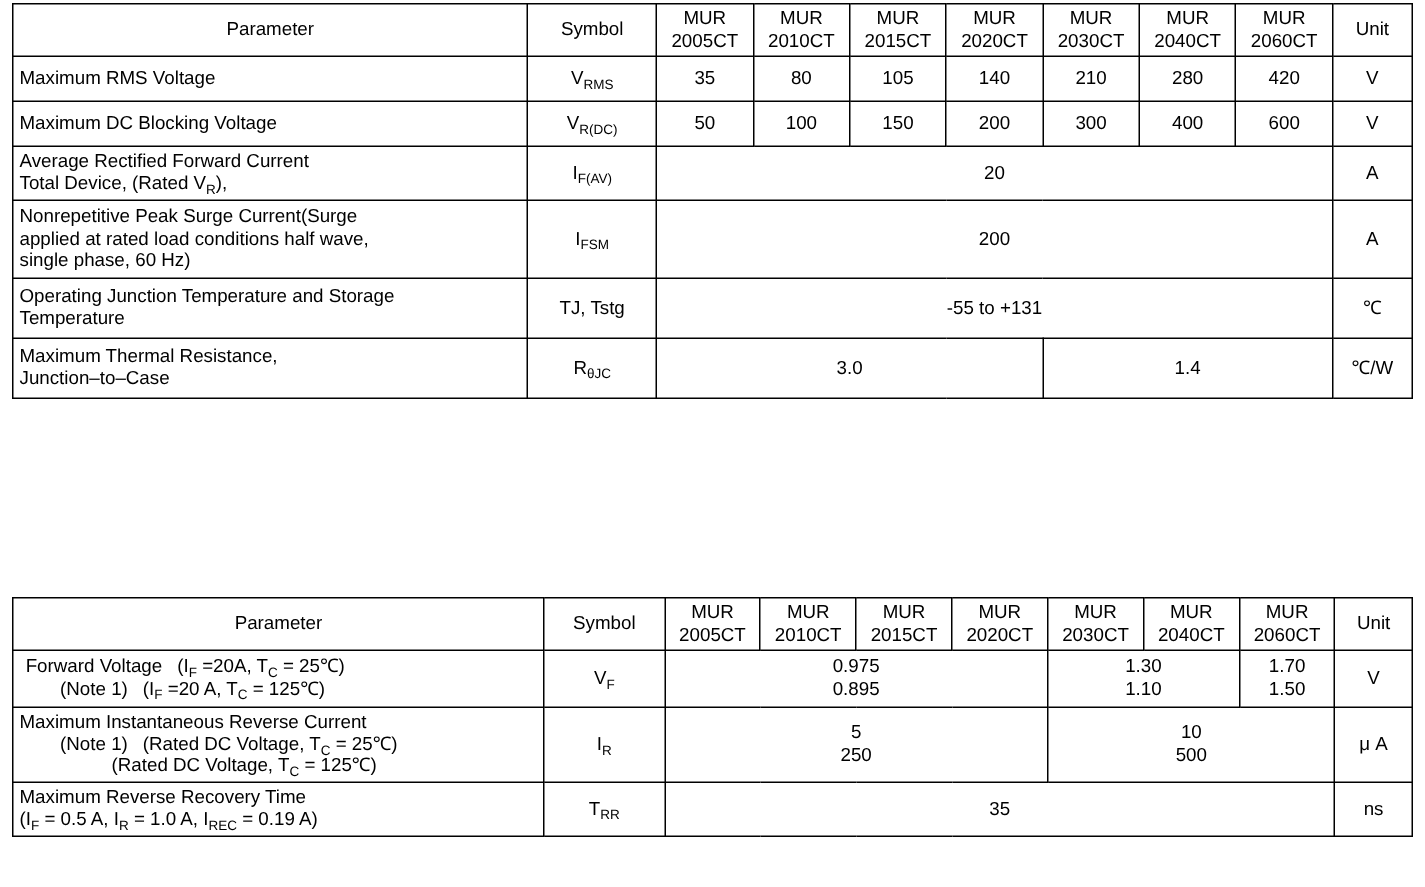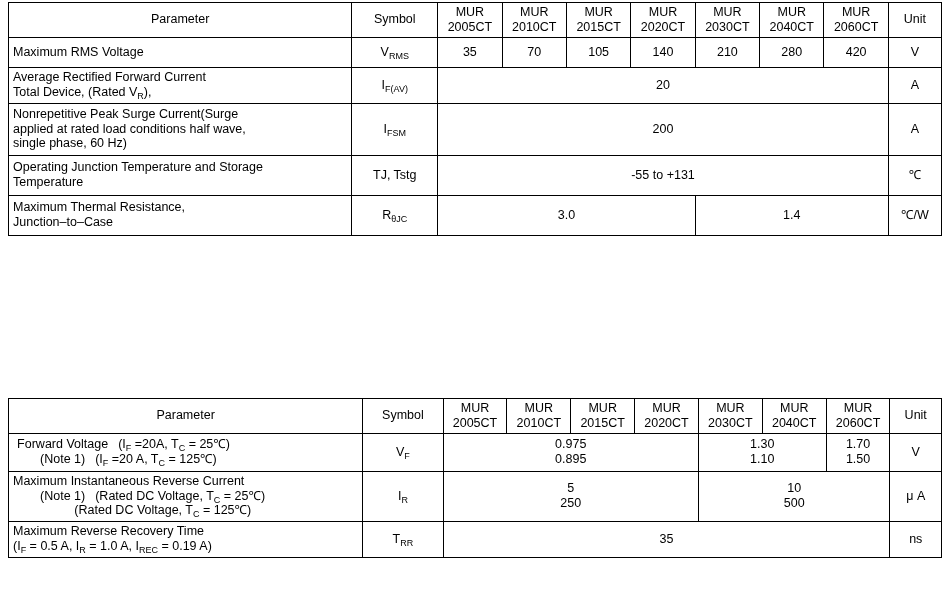--- a/index.html
+++ b/index.html
@@ -127,29 +127,43 @@
         <td>Unit</td>
       </tr>
 
 
       <tr style="height:30px;">
         <td class="param">Maximum RMS Voltage</td>
         <td class="sym">
           <span>V</span><sub>RMS</sub>
         </td>
         <td class="ctr">35</td>
-        <td class="ctr">70</td>
+        <td class="ctr">80</td>
         <td class="ctr">105</td>
         <td class="ctr">140</td>
         <td class="ctr">210</td>
         <td class="ctr">280</td>
         <td class="ctr">420</td>
         <td class="ctr">V</td>
       </tr>
 
+      <tr style="height:30px;">
+        <td class="param">Maximum DC Blocking Voltage</td>
+        <td class="sym">
+          <span>V</span><sub>R(DC)</sub>
+        </td>
+        <td class="ctr">50</td>
+        <td class="ctr">100</td>
+        <td class="ctr">150</td>
+        <td class="ctr">200</td>
+        <td class="ctr">300</td>
+        <td class="ctr">400</td>
+        <td class="ctr">600</td>
+        <td class="ctr">V</td>
+      </tr>
 
       <tr style="height:36px;">
         <td class="param two-line">
           <span>Average Rectified Forward Current</span><br>
           <span>Total Device, (Rated V</span><sub>R</sub><span>),</span>
         </td>
         <td class="sym">
           <span>I</span><sub>F(AV)</sub>
         </td>
         <td class="ctr" colspan="7">20</td>

